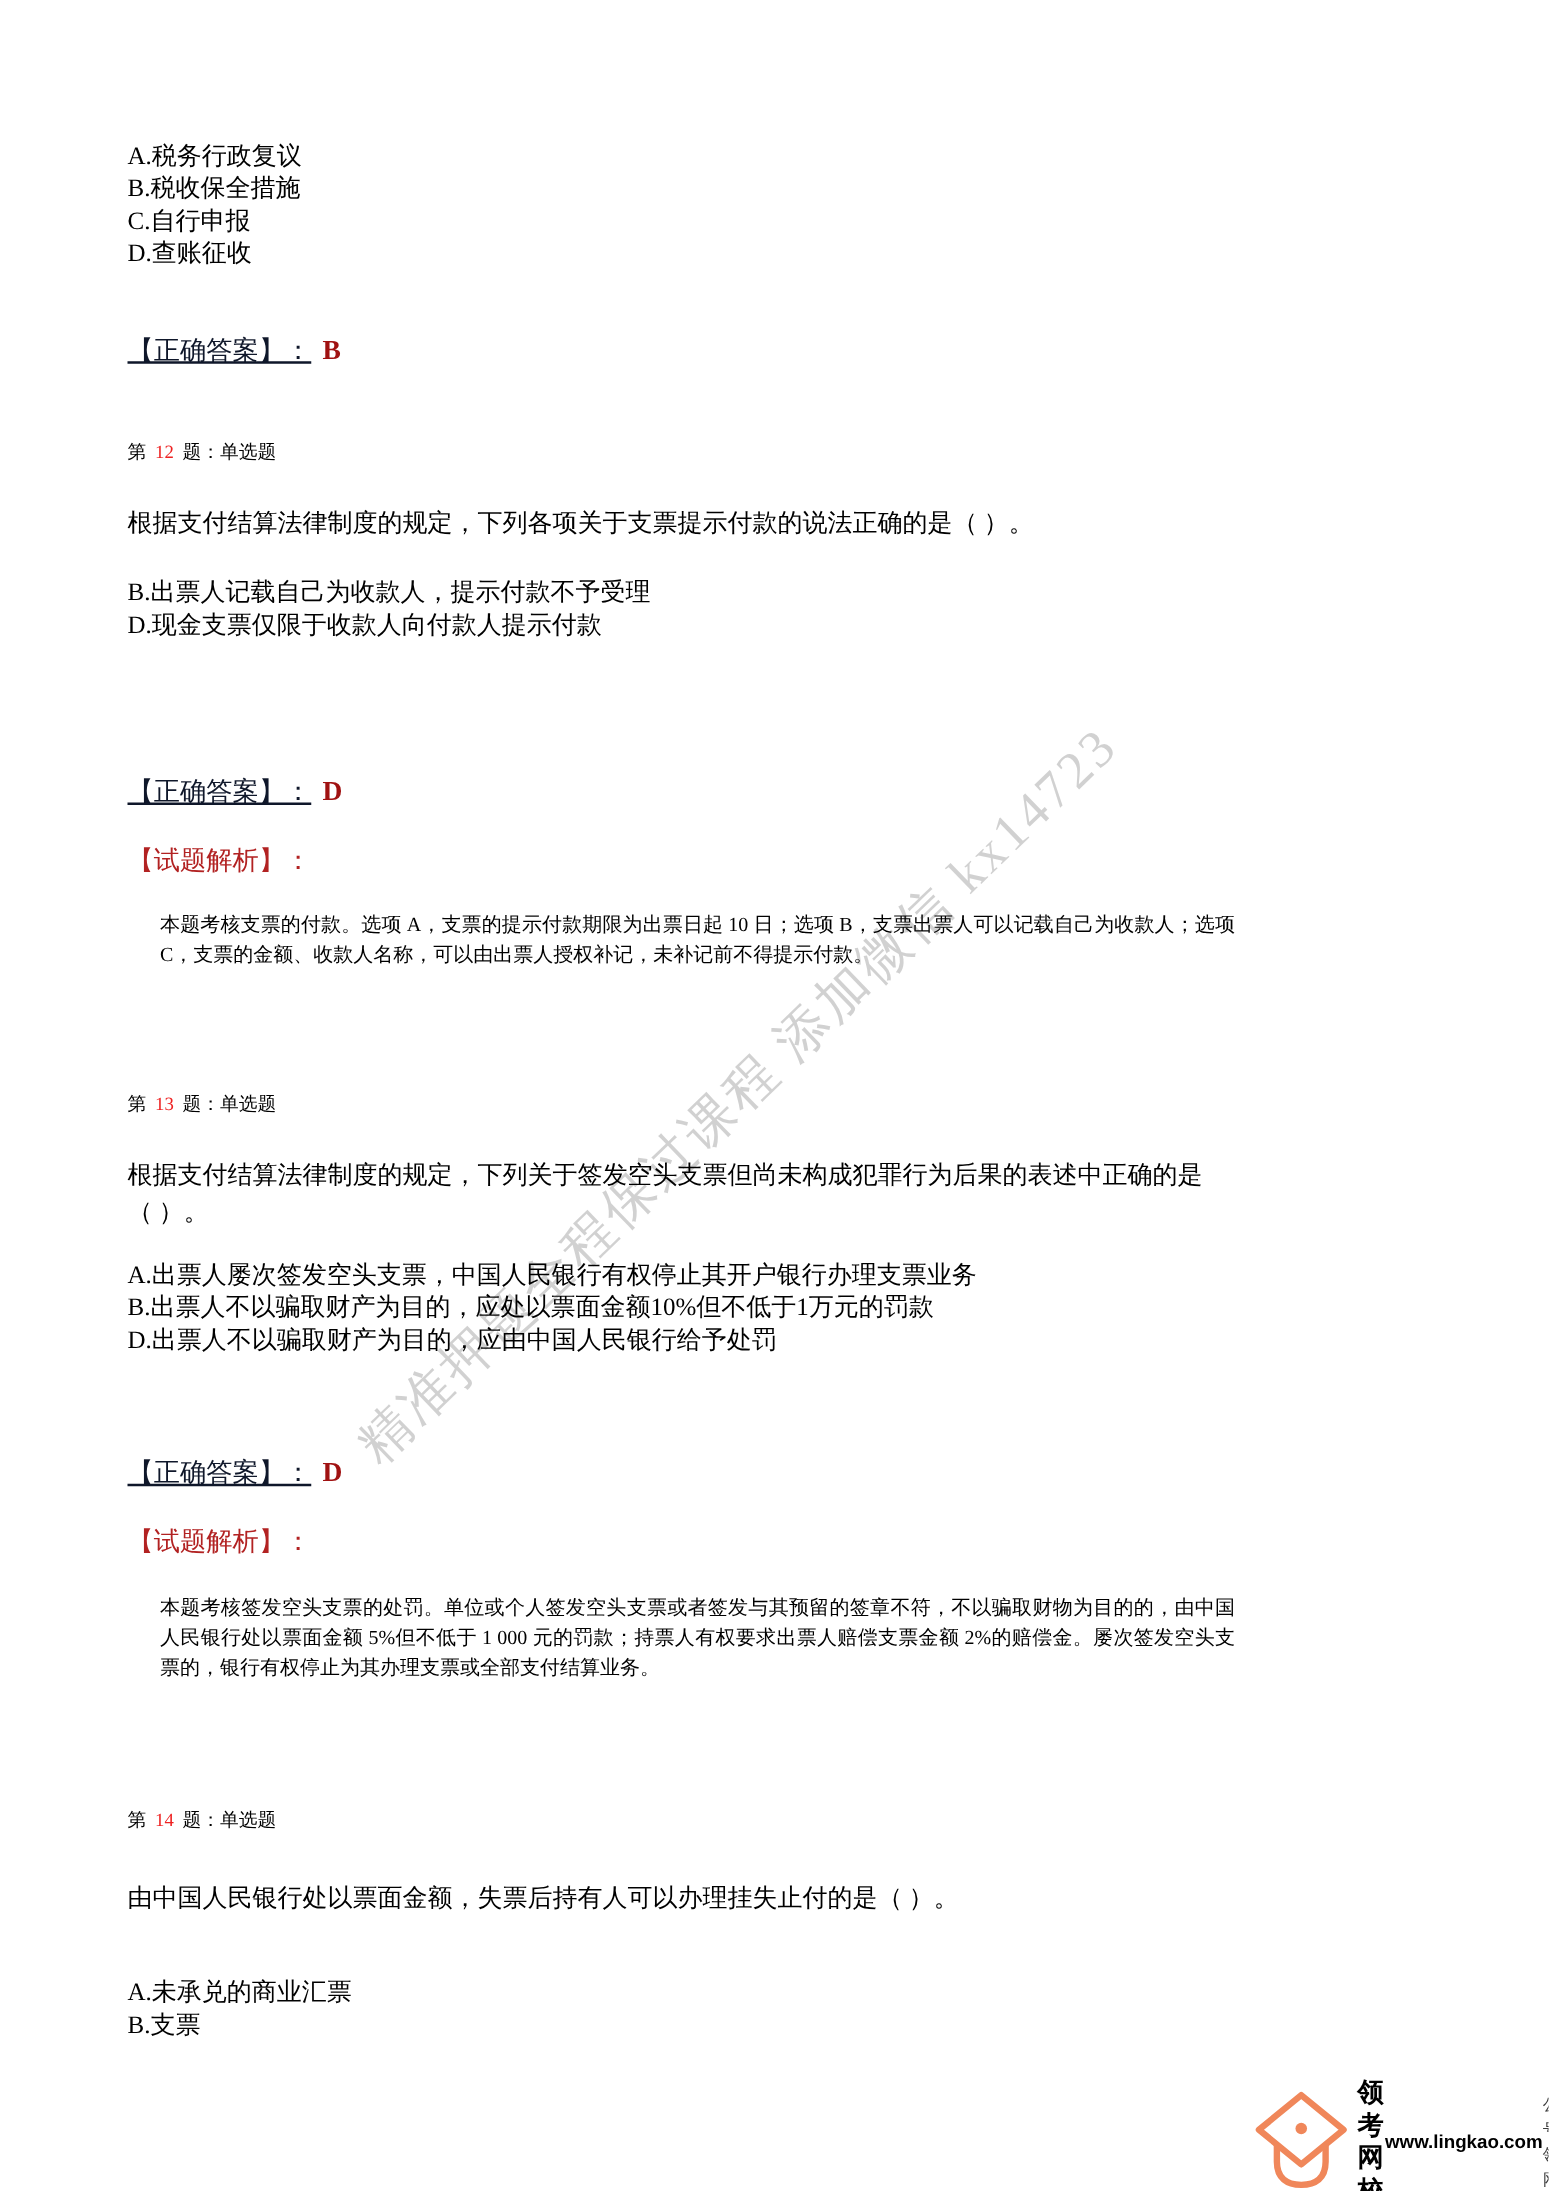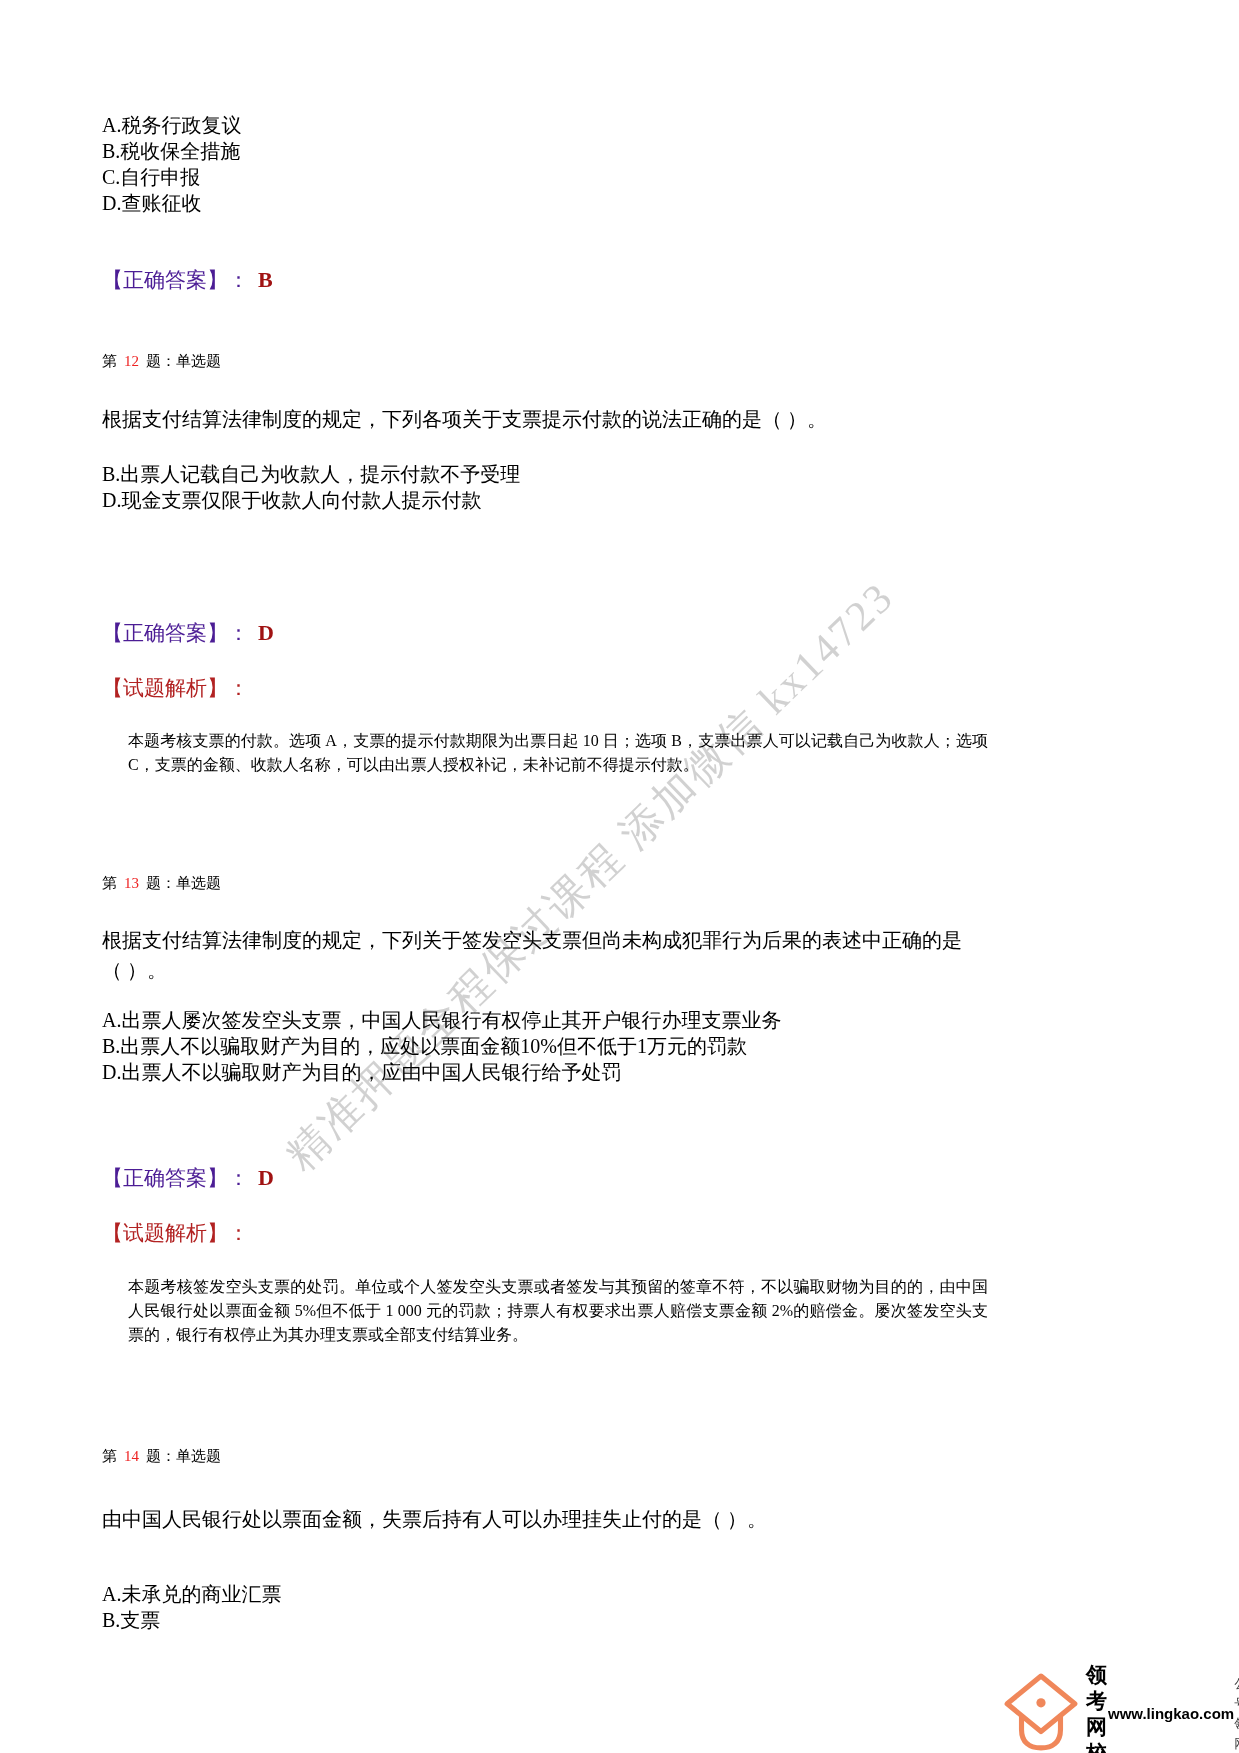--- a/index.html
+++ b/index.html
@@ -6,21 +6,21 @@
   .page{
     position:relative;width:1239px;height:1753px;background:#fff;overflow:hidden;
     font-family:"Liberation Serif","DejaVu Serif",serif;color:#000;
   }
   .abs{position:absolute;left:102px;}
   .opts .opt{font-size:20px;line-height:26px;white-space:nowrap;}
   .stem{font-size:20px;line-height:30px;}
   .qheader{font-size:15px;}
   .qheader .qnum{color:#ee2222;margin:0 7px;}
   .answer-row{font-size:21px;}
-  .answer-row .lbl{color:#4c1d95;}
+  .answer-row .lbl{color:#0f172a;text-decoration:underline;}
   .answer-row .ans{color:#a01212;font-weight:bold;font-size:22px;margin-left:9px;}
   .analysis-label{font-size:21px;color:#b22222;}
   .analysis{left:128px;width:860px;font-size:16px;line-height:24px;text-align:justify;}
   .watermark{
     position:absolute;left:165px;top:848px;width:850px;text-align:center;
     font-size:42px;letter-spacing:3px;color:#8f8f8f;opacity:0.40;
     transform:rotate(-44deg);transform-origin:center;white-space:nowrap;z-index:0;
     pointer-events:none;
   }
   .content{position:relative;z-index:1;}

